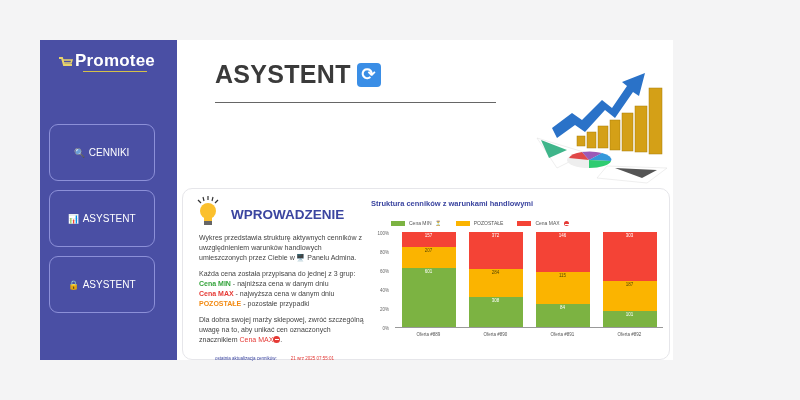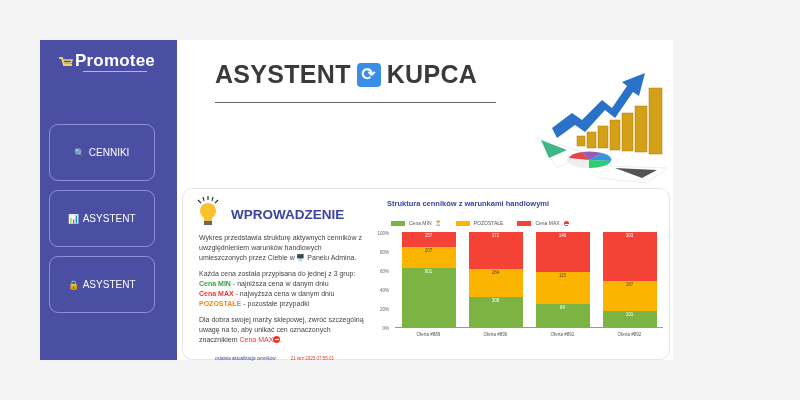--- a/index.html
+++ b/index.html
@@ -25,21 +25,21 @@
   .intro-text p { margin-bottom: 6px; }
   .g { color: #34a43c; font-weight: bold; }
   .r { color: #e53935; font-weight: bold; }
   .o { color: #f28a12; font-weight: bold; }
   .rr { color: #e53935; }
   .stop { display: inline-block; width: 7px; height: 7px; border-radius: 50%; background: #e53935; vertical-align: -1px; position: relative; }
   .stop::after { content: ""; position: absolute; left: 1.5px; top: 3px; width: 4px; height: 1px; background: #fff; }
   .update { position: absolute; left: 22px; top: 161px; font-size: 4.5px; color: #3b45a0; }
   .update span { color: #e53935; margin-left: 14px; }
   .chart { position: absolute; left: 188px; top: 4px; width: 296px; height: 160px; }
-  .chart-title { position: absolute; left: 16px; top: 6px; font-size: 7.5px; font-weight: bold; color: #3b45a0; }
+  .chart-title { position: absolute; left: 0; top: 6px; font-size: 7.5px; font-weight: bold; color: #3b45a0; }
   .legend { position: absolute; left: 20px; top: 27px; display: flex; gap: 14px; font-size: 5px; color: #555; align-items: center; }
   .legend-item { display: flex; align-items: center; gap: 4px; }
   .swatch { width: 14px; height: 5px; }
   .yaxis { position: absolute; left: 0; top: 38px; width: 18px; height: 100px; }
   .ytick { position: absolute; right: 0; font-size: 4.5px; color: #666; transform: translateY(-50%); }
   .plot { position: absolute; left: 24px; top: 40px; width: 268px; height: 95px; border-bottom: 1px solid #999; }
   .bar { position: absolute; bottom: 0; width: 54px; height: 95px; display: flex; flex-direction: column-reverse; }
   .seg { width: 100%; position: relative; }
   .seg-label { position: absolute; top: 1px; left: 0; width: 100%; text-align: center; font-size: 4.5px; color: #fff; }
   .seg-label.dark { color: #5a4a00; }
@@ -70,21 +70,20 @@
     <div class="nav-btn" style="top:216px">
       <span class="ic">🔒</span>
       <span>ASYSTENT</span>
     </div>
   </aside>
 
   <main class="main">
     <div class="title">
       <span>ASYSTENT</span>
       <span class="sync-icon">⟳</span>
-      <span>KUPCA</span>
     </div>
     <div class="title-rule"></div>
 
     <svg class="hero" viewBox="0 0 146 128">
       <polygon points="10,80 60,95 30,110" fill="#fff" stroke="#ddd" stroke-width="0.5"></polygon>
       <polygon points="14,82 40,92 22,100" fill="#3fb58a"></polygon>
       <ellipse cx="62" cy="102" rx="22" ry="8" fill="#eee"></ellipse>
       <path d="M62 102 L42 100 A22 8 0 0 1 55 94 Z" fill="#e04848"></path>
       <path d="M62 102 L55 94 A22 8 0 0 1 75 95 Z" fill="#9b59b6"></path>
       <path d="M62 102 L75 95 A22 8 0 0 1 84 103 Z" fill="#3498db"></path>

